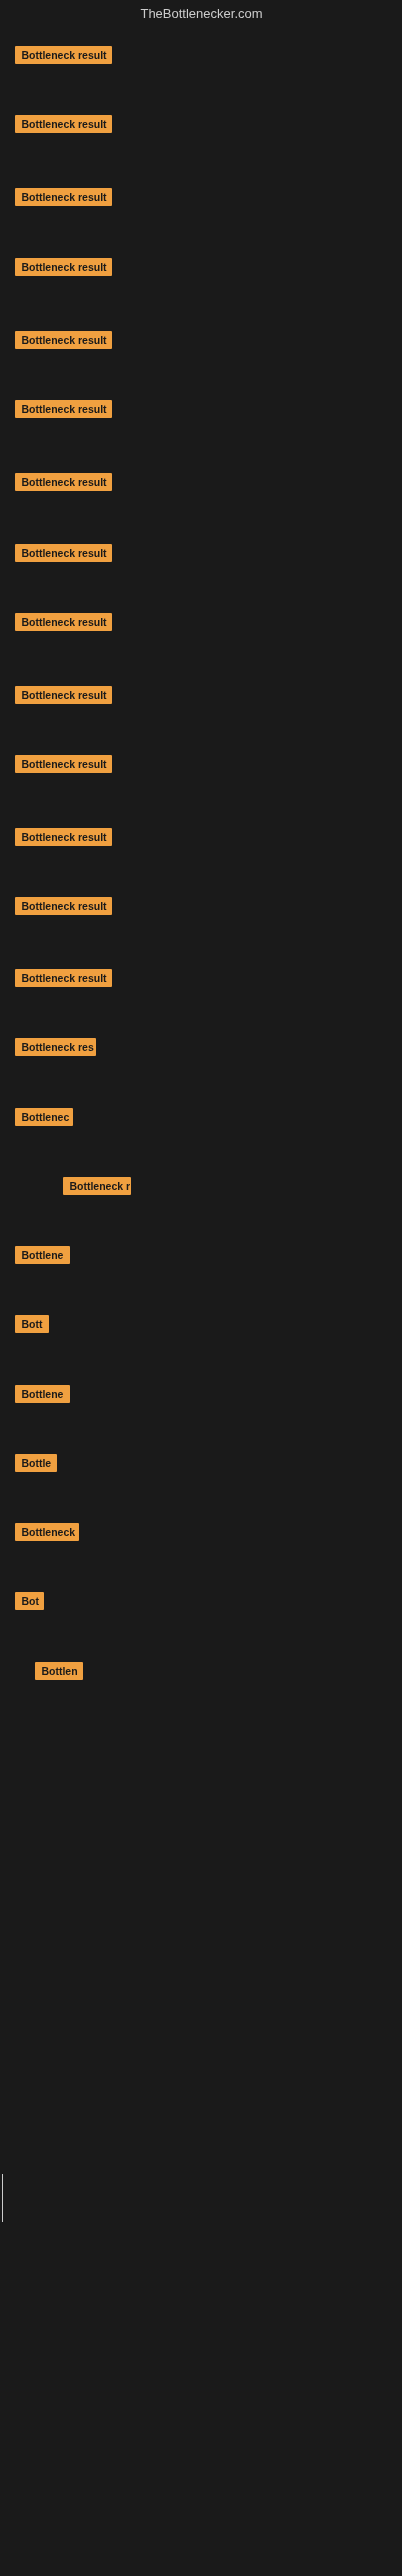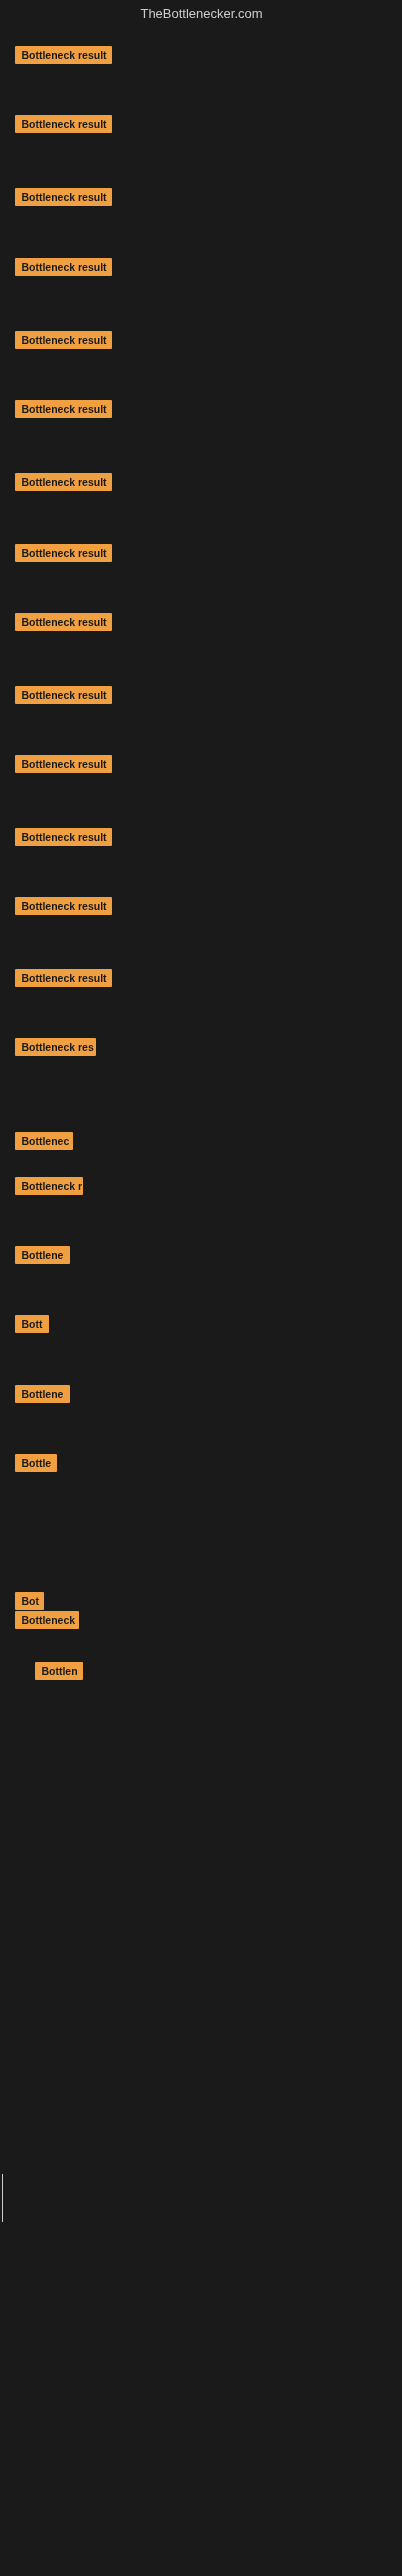--- a/index.html
+++ b/index.html
@@ -55,25 +55,25 @@
     <div style="position: absolute; top: 400px; left: 0px; width: 403px;"><span class="bottleneck-badge" style="max-width: 97px;">Bottleneck result</span></div>
     <div style="position: absolute; top: 473px; left: 0px; width: 403px;"><span class="bottleneck-badge" style="max-width: 97px;">Bottleneck result</span></div>
     <div style="position: absolute; top: 544px; left: 0px; width: 403px;"><span class="bottleneck-badge" style="max-width: 97px;">Bottleneck result</span></div>
     <div style="position: absolute; top: 613px; left: 0px; width: 403px;"><span class="bottleneck-badge" style="max-width: 97px;">Bottleneck result</span></div>
     <div style="position: absolute; top: 686px; left: 0px; width: 403px;"><span class="bottleneck-badge" style="max-width: 97px;">Bottleneck result</span></div>
     <div style="position: absolute; top: 755px; left: 0px; width: 403px;"><span class="bottleneck-badge" style="max-width: 97px;">Bottleneck result</span></div>
     <div style="position: absolute; top: 828px; left: 0px; width: 403px;"><span class="bottleneck-badge" style="max-width: 97px;">Bottleneck result</span></div>
     <div style="position: absolute; top: 897px; left: 0px; width: 403px;"><span class="bottleneck-badge" style="max-width: 97px;">Bottleneck result</span></div>
     <div style="position: absolute; top: 969px; left: 0px; width: 403px;"><span class="bottleneck-badge" style="max-width: 97px;">Bottleneck result</span></div>
     <div style="position: absolute; top: 1038px; left: 0px; width: 385px;"><span class="bottleneck-badge" style="max-width: 81px;">Bottleneck res</span></div>
-    <div style="position: absolute; top: 1132px; left: 0px; width: 403px;"><span class="bottleneck-badge" style="max-width: 58px;">Bottlenec</span></div>
-    <div style="position: absolute; top: 1177px; left: 0px; width: 403px;"><span class="bottleneck-badge" style="max-width: 68px;">Bottleneck r</span></div>
+    <div style="position: absolute; top: 1108px; left: 0px; width: 403px;"><span class="bottleneck-badge" style="max-width: 58px;">Bottlenec</span></div>
+    <div style="position: absolute; top: 1177px; left: 0px; width: 403px; padding-left: 48px;"><span class="bottleneck-badge" style="max-width: 68px;">Bottleneck r</span></div>
     <div style="position: absolute; top: 1246px; left: 0px; width: 403px;"><span class="bottleneck-badge" style="max-width: 55px;">Bottlene</span></div>
     <div style="position: absolute; top: 1315px; left: 0px; width: 338px;"><span class="bottleneck-badge" style="max-width: 34px;">Bott</span></div>
     <div style="position: absolute; top: 1385px; left: 0px; width: 403px;"><span class="bottleneck-badge" style="max-width: 55px;">Bottlene</span></div>
     <div style="position: absolute; top: 1454px; left: 0px; width: 403px;"><span class="bottleneck-badge" style="max-width: 42px;">Bottle</span></div>
-    <div style="position: absolute; top: 1611px; left: 0px; width: 350px;"><span class="bottleneck-badge" style="max-width: 64px;">Bottleneck</span></div>
+    <div style="position: absolute; top: 1523px; left: 0px; width: 350px;"><span class="bottleneck-badge" style="max-width: 64px;">Bottleneck</span></div>
     <div style="position: absolute; top: 1592px; left: 0px; width: 403px;"><span class="bottleneck-badge" style="max-width: 29px; text-align: center;">Bot</span></div>
     <div style="position: absolute; top: 1662px; left: 0px; width: 403px; padding-left: 20px;"><span class="bottleneck-badge" style="max-width: 48px;">Bottlen</span></div>
   </div>
 
 <div id="cursor-line" class="cursor-line" style="top: 2174px;"></div>
 
 
 </body></html>

